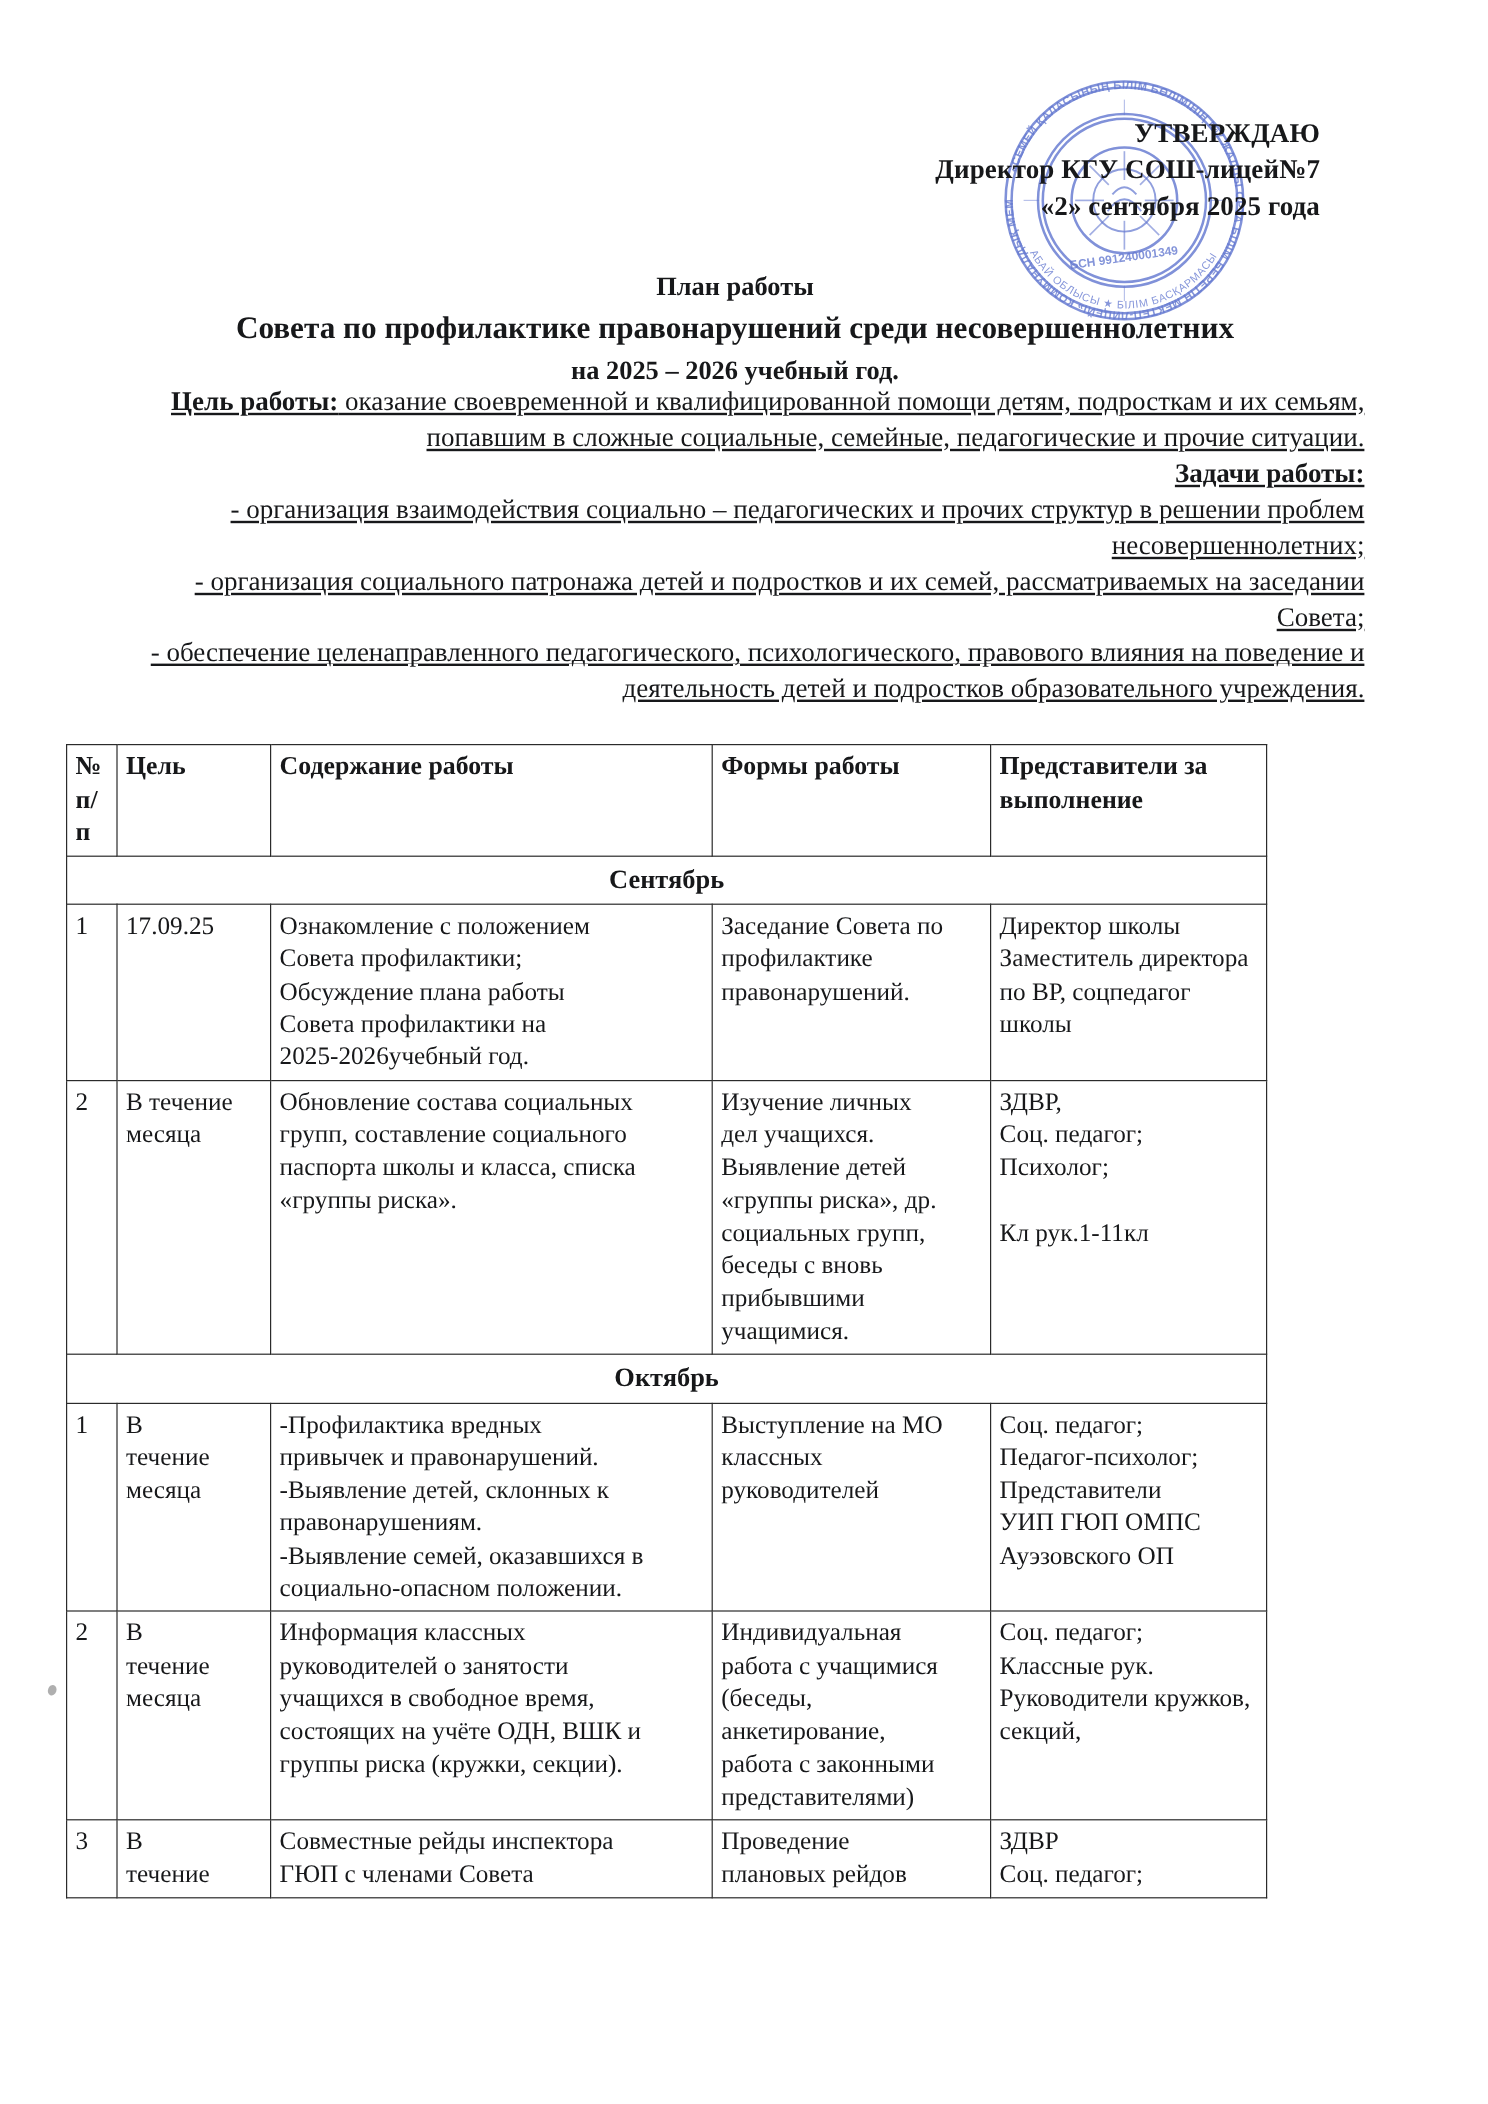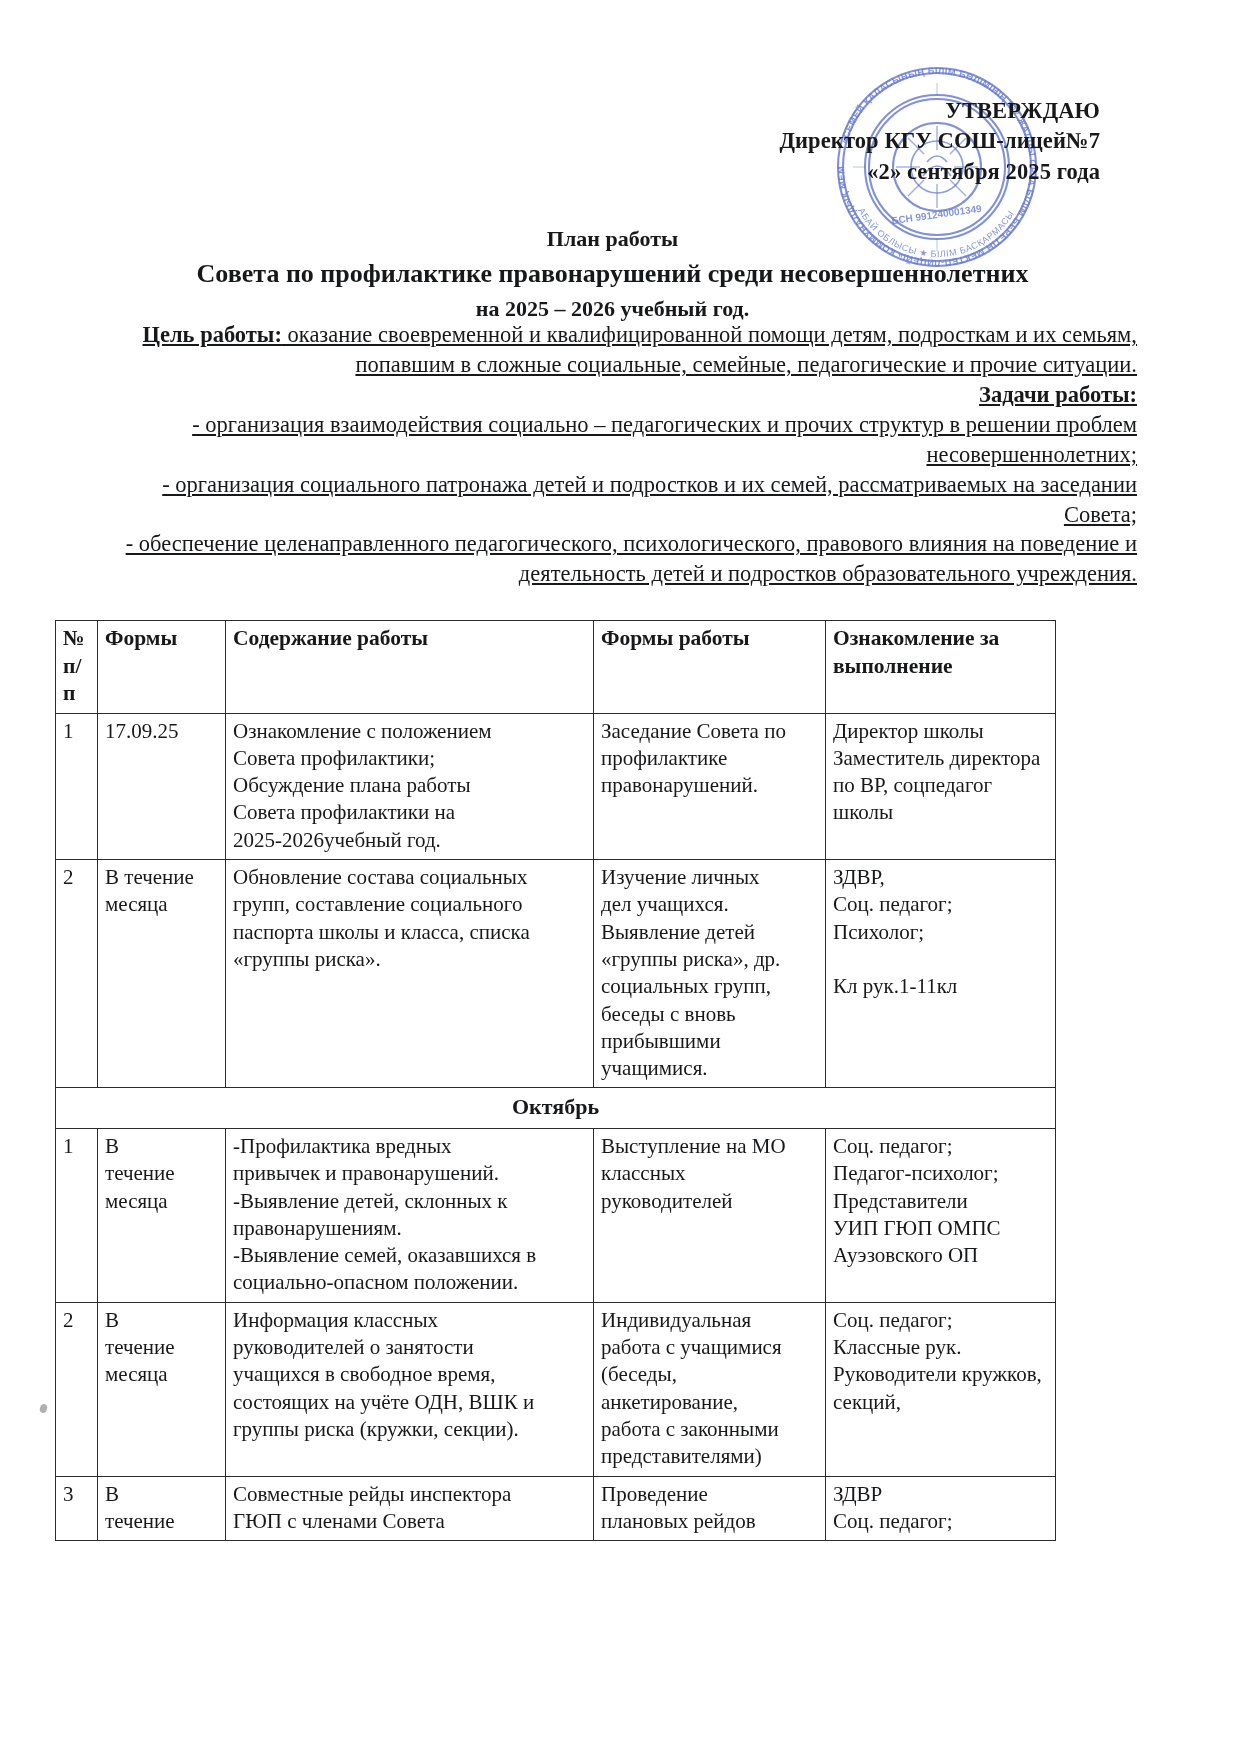--- a/index.html
+++ b/index.html
@@ -241,30 +241,33 @@
           <col class="c-form">
           <col class="c-resp">
       </colgroup>
       <thead>
         <tr>
           <th class="num hdr-pp">
             <span class="cellline">№</span>
             <span class="cellline">п/</span>
             <span class="cellline">п</span>
           </th>
-          <th>Формы</th>
+          <th>Цель</th>
           <th>Содержание работы</th>
           <th>Формы работы</th>
           <th>
-            <span class="cellline">Ознакомление за</span>
+            <span class="cellline">Представители за</span>
             <span class="cellline">выполнение</span>
           </th>
         </tr>
       </thead>
       <tbody>
+          <tr class="month-row">
+            <td colspan="5">Сентябрь</td>
+          </tr>
           <tr>
             <td class="num">1</td>
             <td>17.09.25</td>
             <td>
               <span class="cellline">Ознакомление с положением</span>
               <span class="cellline">Совета профилактики;</span>
               <span class="cellline">Обсуждение плана работы</span>
               <span class="cellline">Совета профилактики на</span>
               <span class="cellline">2025-2026учебный год.</span>
             </td>

